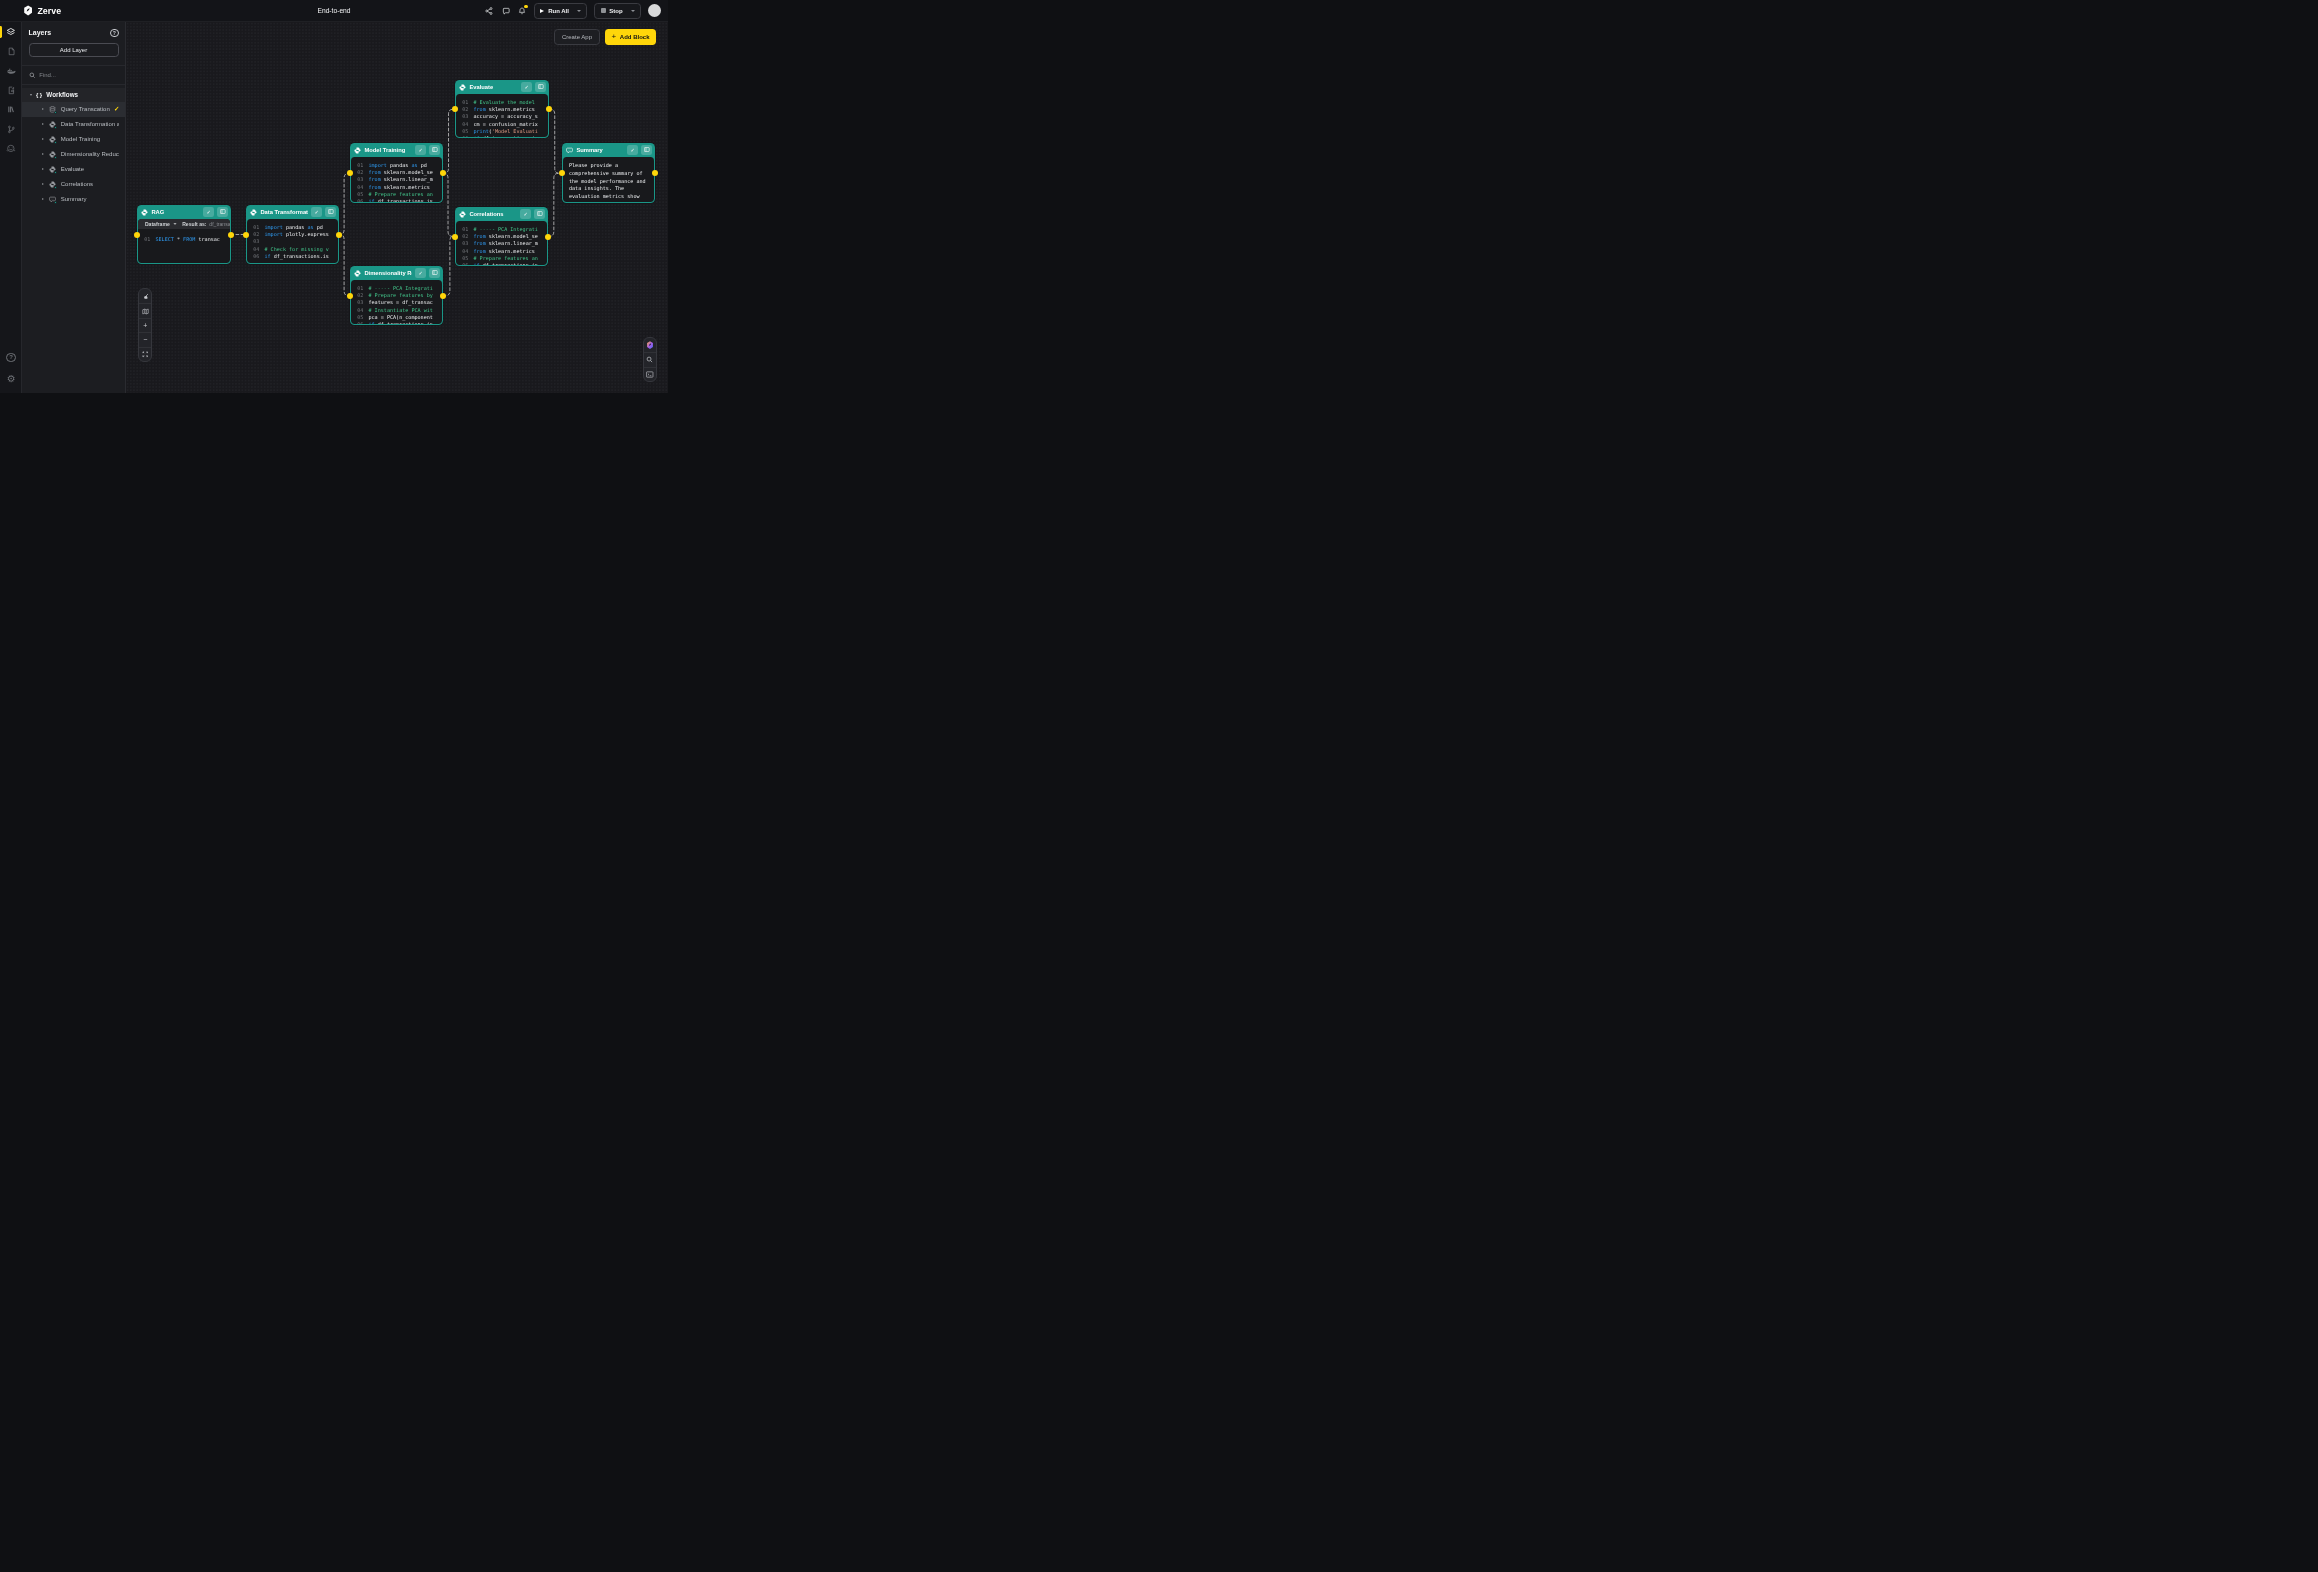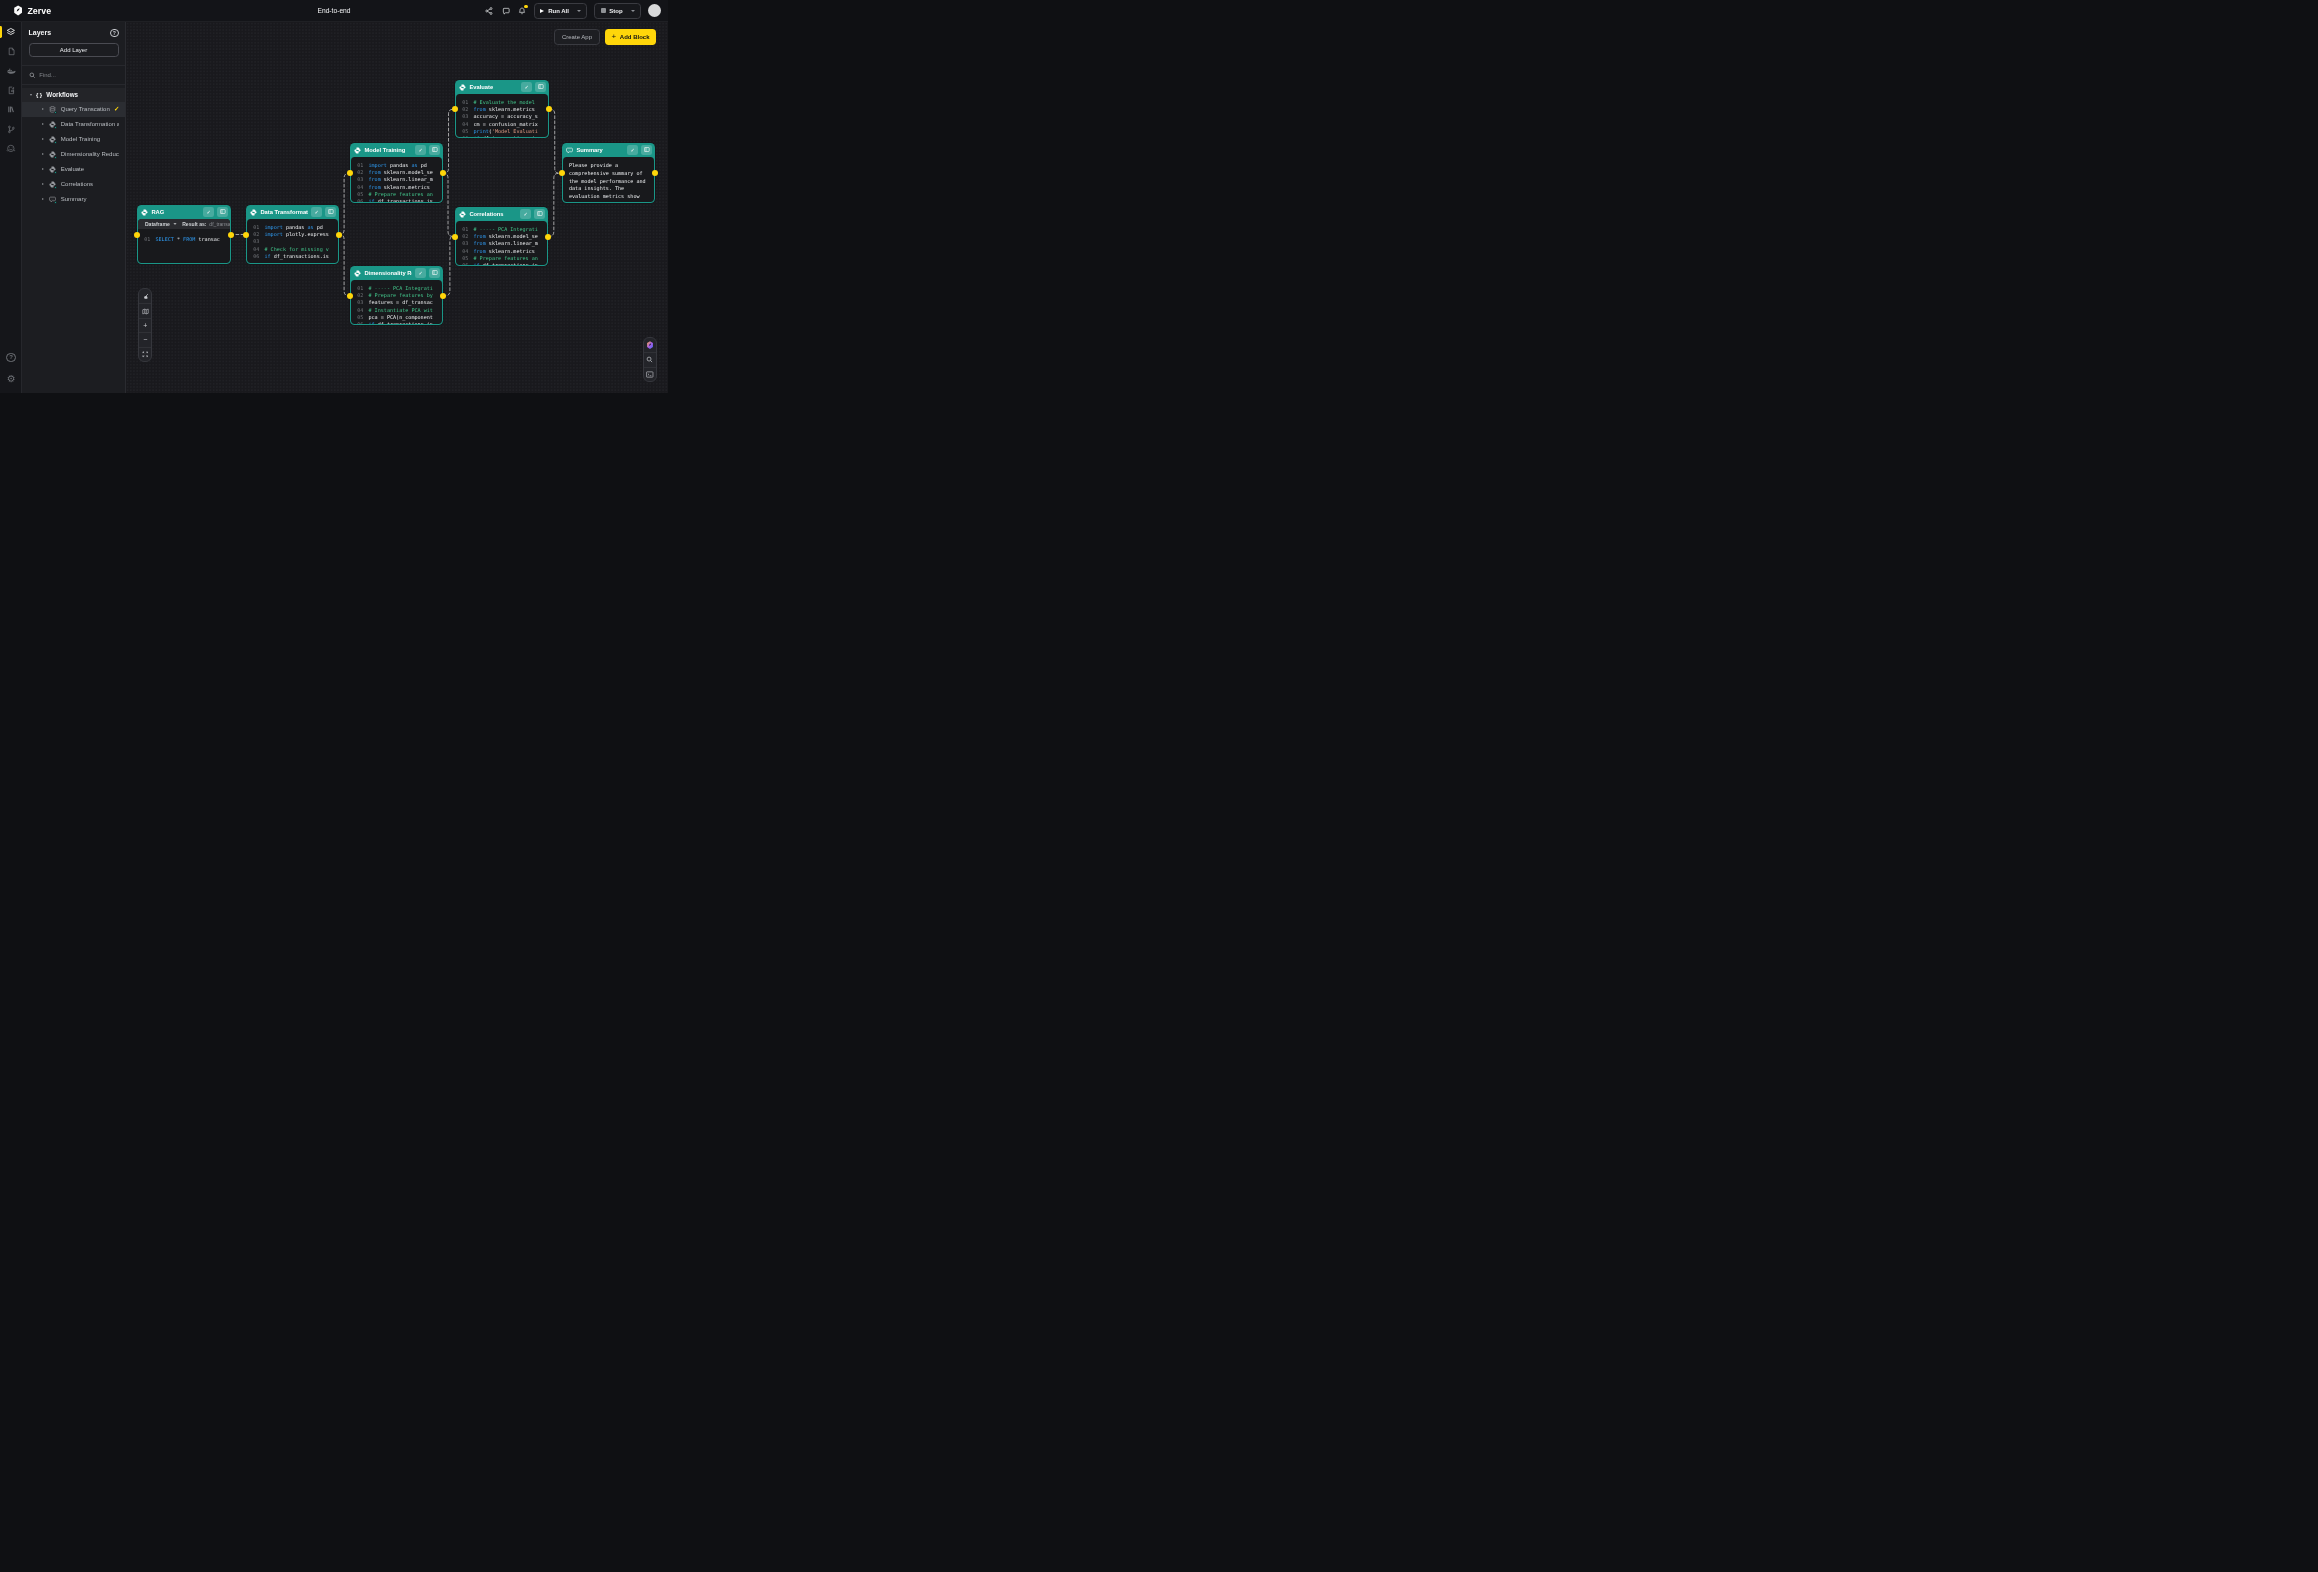--- a/index.html
+++ b/index.html
@@ -3,21 +3,21 @@
 <meta charset="utf-8">
 <style>
   * { margin:0; padding:0; box-sizing:border-box; }
   html,body { width:668px; height:393px; overflow:hidden; background:#0f1013;
     font-family:"Liberation Sans", sans-serif; -webkit-font-smoothing:antialiased; }
   .app { position:relative; width:668px; height:393px; background:#131418; }
 
   
   .topbar { position:absolute; left:0; top:0; right:0; height:22px; background:#131418;
     display:flex; align-items:center; z-index:30; border-bottom:0.5px solid #1f2024; }
-  .brand { display:flex; align-items:center; gap:4.2px; padding-left:13px; }
+  .brand { display:flex; align-items:center; gap:4.2px; padding-left:23px; }
   .brand-name { color:#fff; font-size:8.8px; font-weight:700; letter-spacing:0.1px; }
   .doc-title { position:absolute; left:0; right:0; text-align:center; color:#f2f3f5; font-size:6.7px; font-weight:500; pointer-events:none; }
   .top-right { margin-left:auto; display:flex; align-items:center; gap:6.5px; padding-right:7.4px; z-index:2; }
   .tb-icon { width:10.2px; height:10.2px; display:flex; align-items:center; justify-content:center; color:#e6e8ea; cursor:pointer; position:relative; }
   .tb-btn { height:16px; display:flex; align-items:center; gap:3.7px; background:#17181c; border:0.7px solid #3a3b41;
     border-radius:3.7px; padding:0 5.6px; color:#f2f3f5; font-size:6px; font-weight:600; cursor:pointer; }
   .tb-btn .sep { width:0.5px; height:6.5px; background:transparent; }
   .caret-down { width:0; height:0; border-left:2.1px solid transparent; border-right:2.1px solid transparent; border-top:2.3px solid #8d9095; display:inline-block; }
   .play-tri { width:0; height:0; border-top:2.6px solid transparent; border-bottom:2.6px solid transparent; border-left:4.2px solid #fff; display:inline-block; }
   .stop-sq { width:5.1px; height:5.1px; background:#8f9296; border-radius:0.9px; display:inline-block; }

